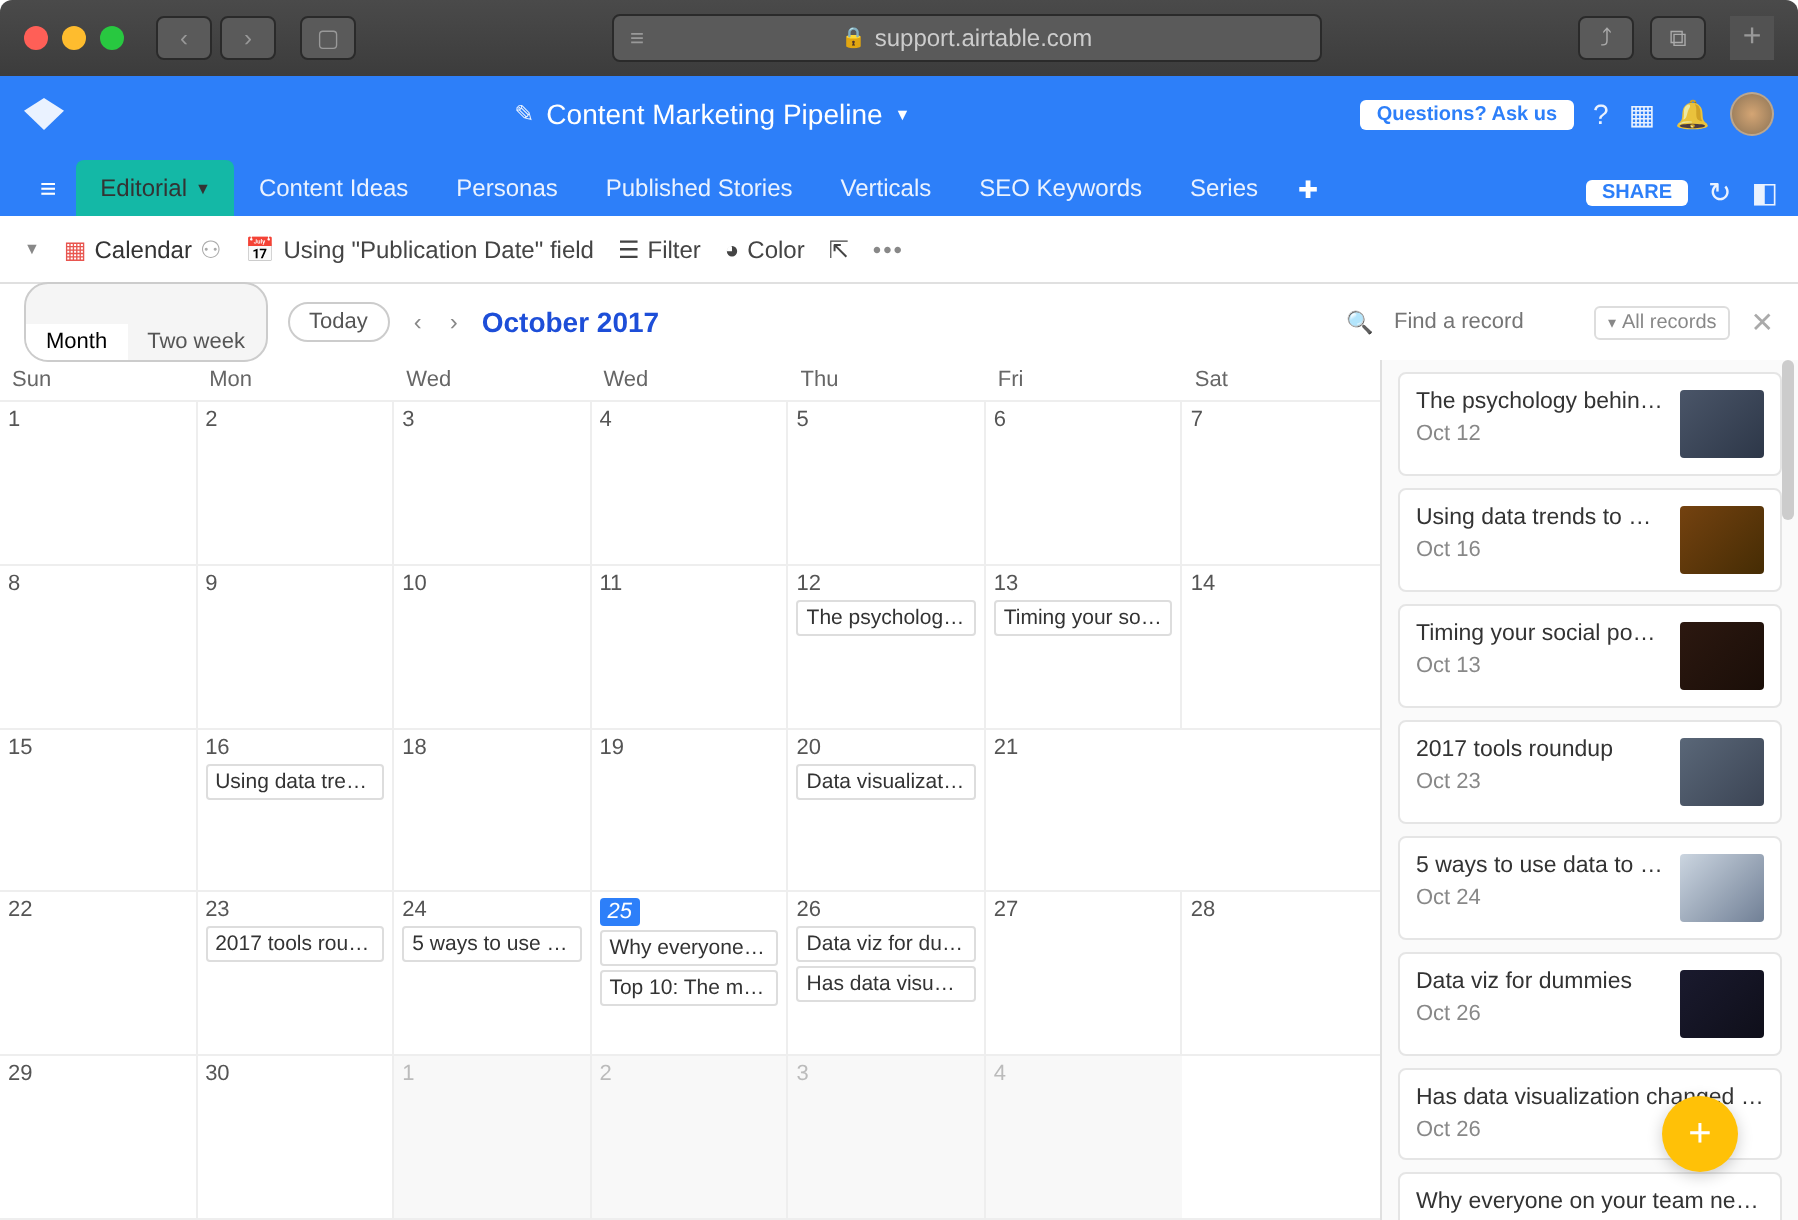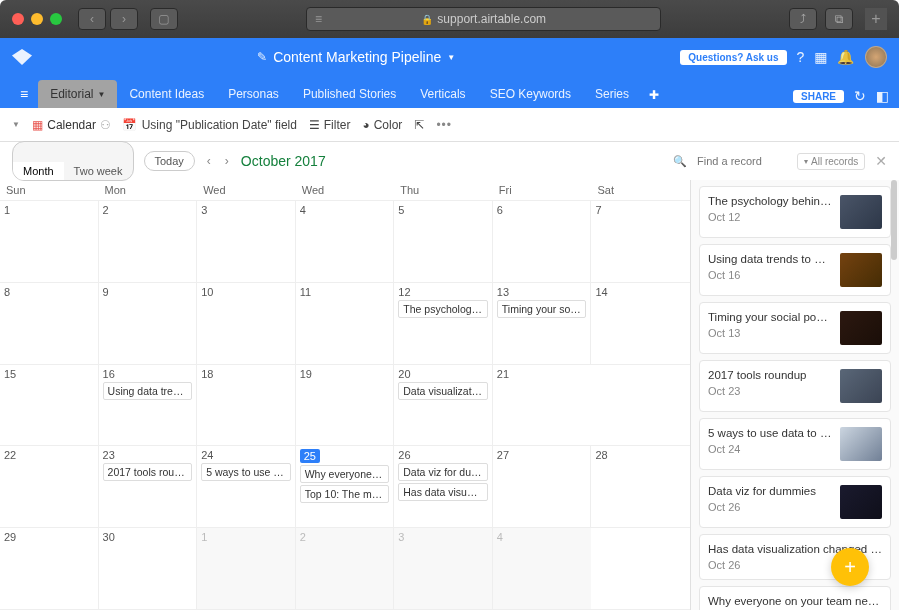--- a/index.html
+++ b/index.html
@@ -28,59 +28,59 @@
 .at-title .pencil { font-size: 12px; opacity: 0.9; }
 .at-right { display: flex; align-items: center; gap: 10px; }
 .questions-btn { background: #fff; color: #2d7ff9; padding: 2px 8px; border-radius: 3px; font-size: 10px; font-weight: 600; cursor: pointer; }
 .header-icon { font-size: 14px; opacity: 0.9; cursor: pointer; }
 .avatar { width: 22px; height: 22px; border-radius: 50%; background: radial-gradient(#d4a574, #8b7355); border: 1px solid rgba(255,255,255,0.3); }
 
 
 .tabs-bar { background: #2d7ff9; height: 32px; display: flex; align-items: flex-end; padding: 0 10px; color: #fff; gap: 0; }
 .hamburger { padding: 6px 10px; cursor: pointer; font-size: 14px; }
 .tab { padding: 7px 12px; font-size: 12px; cursor: pointer; border-radius: 4px 4px 0 0; color: rgba(255,255,255,0.9); display: flex; align-items: center; gap: 4px; }
-.tab.active { background: #a3a3a3; color: #333; font-weight: 500; }
+.tab.active { background: #14b8a6; color: #333; font-weight: 500; }
 .tab .caret { font-size: 8px; }
 .tab-add { padding: 6px 8px; cursor: pointer; font-size: 12px; }
 .tabs-right { margin-left: auto; display: flex; align-items: center; gap: 10px; padding-bottom: 4px; padding-left: 33px; }
 .share-pill { background: #fff; color: #2d7ff9; padding: 1px 8px; border-radius: 3px; font-size: 10px; font-weight: 600; cursor: pointer; }
 
 
 .view-bar { height: 34px; border-bottom: 1px solid #e0e0e0; display: flex; align-items: center; padding: 0 12px; gap: 12px; font-size: 12px; color: #444; }
 .view-item { display: flex; align-items: center; gap: 4px; cursor: pointer; }
 .cal-name { color: #333; font-weight: 500; }
 .cal-icon-box { color: #e8554f; }
 .view-dots { cursor: pointer; letter-spacing: 1px; color: #888; }
 
 
 .cal-toolbar { height: 38px; display: flex; align-items: center; padding: 0 12px; gap: 10px; }
 .seg-control { display: flex; border: 1px solid #ccc; border-radius: 12px; overflow: hidden; background: #f5f5f5; }
 .seg { padding: 3px 10px; font-size: 11px; cursor: pointer; color: #555; margin-top: 20px; }
 .seg.active { background: #fff; color: #000; }
 .today-btn { border: 1px solid #ccc; border-radius: 12px; padding: 3px 10px; font-size: 11px; cursor: pointer; color: #555; background: #fff; }
 .nav-arrow { cursor: pointer; color: #888; font-size: 12px; padding: 0 2px; }
-.month-label { font-size: 14px; font-weight: 400; color: #15803d; }
+.month-label { font-size: 14px; font-weight: 700; color: #1d4ed8; }
 .cal-right { margin-left: auto; display: flex; align-items: center; gap: 10px; color: #888; font-size: 11px; }
 .find-input { border: none; background: transparent; font-size: 11px; color: #888; width: 90px; }
 .all-records { border: 1px solid #ddd; border-radius: 3px; padding: 2px 6px; font-size: 10px; cursor: pointer; display: flex; gap: 3px; align-items: center; }
 .close-panel { cursor: pointer; font-size: 14px; color: #aaa; }
 
 
 .main { display: flex; height: calc(610px - 38px - 38px - 32px - 34px - 38px); }
 .calendar { flex: 1; display: flex; flex-direction: column; border-right: 1px solid #e0e0e0; }
 .day-headers { display: grid; grid-template-columns: repeat(7, 1fr); font-size: 11px; color: #666; border-bottom: 1px solid #eee; }
 .day-header { padding: 4px 6px; }
 .weeks { flex: 1; display: grid; grid-template-rows: repeat(5, 1fr); }
 .week { display: grid; grid-template-columns: repeat(7, 1fr); border-bottom: 1px solid #eee; }
 .day { border-right: 1px solid #eee; padding: 3px 4px; overflow: hidden; font-size: 11px; position: relative; }
 .day:last-child { border-right: none; }
 .day-num { color: #555; font-size: 11px; margin-bottom: 2px; }
 .day.other .day-num { color: #bbb; }
 .day.other { background: #f8f8f8; }
-.day.today .day-num { background: #2d7ff9; color: #fff; display: inline-block; padding: 1px 4px; border-radius: 2px; }
+.day.today .day-num { background: #2d7ff9; color: #fff; display: inline-block; padding: 1px 4px; border-radius: 2px; font-style: italic; }
 .event { background: #fff; border: 1px solid #ddd; border-radius: 2px; padding: 2px 4px; margin-bottom: 2px; font-size: 10.5px; color: #333; white-space: nowrap; overflow: hidden; text-overflow: ellipsis; cursor: pointer; }
 
 
 .side-panel { width: 208px; overflow-y: auto; background: #fafafa; position: relative; }
 .record-card { background: #fff; border: 1px solid #e5e5e5; border-radius: 4px; margin: 6px 8px; padding: 8px; display: flex; gap: 8px; cursor: pointer; }
 .record-info { flex: 1; min-width: 0; }
 .record-title { font-size: 11.5px; font-weight: 500; color: #333; white-space: nowrap; overflow: hidden; text-overflow: ellipsis; margin-bottom: 4px; }
 .record-date { font-size: 11px; color: #888; }
 .record-thumb { width: 42px; height: 34px; background: linear-gradient(135deg, #4a5568, #2d3748); border-radius: 2px; flex-shrink: 0; }
 .record-thumb.t2 { background: linear-gradient(135deg, #744210, #452c04); }

